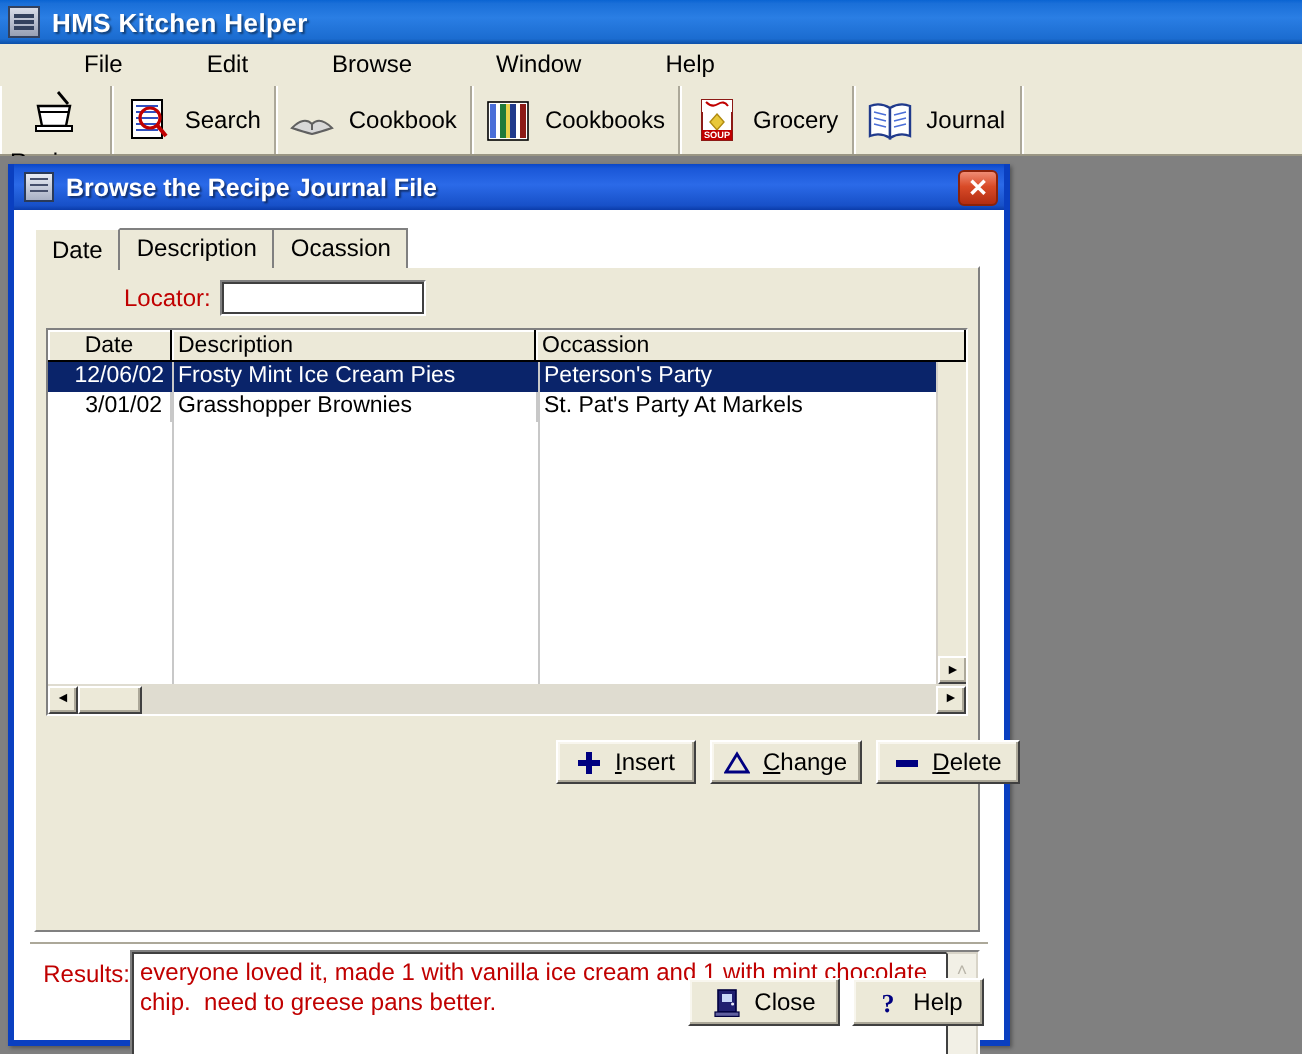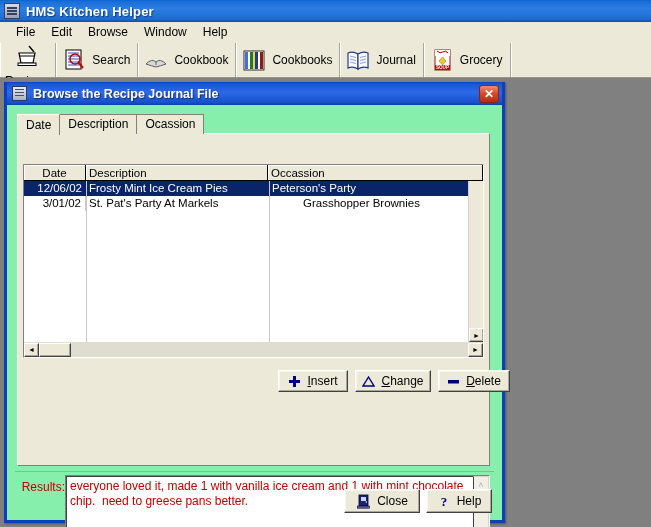--- a/index.html
+++ b/index.html
@@ -55,20 +55,21 @@
     width: 651px; height: 21px;
     background: #ece9d8;
     display: flex; align-items: center;
     padding-left: 8px;
     border-bottom: 1px solid #ece9d8;
   }
   #menubar .menu-item {
     font-size: 12px; color: #000;
     padding: 2px 8px;
     cursor: default;
+    margin-left: 26px;
   }
 
   
   #toolbar {
     position: absolute; left: 0; top: 43px;
     width: 651px; height: 35px;
     background: #ece9d8;
     display: flex; align-items: stretch;
     border-bottom: 1px solid #9a9684;
   }
@@ -132,21 +133,21 @@
     color: #fff; font-size: 12px; font-weight: bold;
     display: flex; align-items: center; justify-content: center;
     cursor: default;
     flex: 0 0 auto;
   }
 
   
   #dialog-body {
     position: relative;
     height: calc(100% - 23px);
-    background: #86efac;
+    background: #ffffff;
     padding: 0;
   }
 
   
   #tabstrip {
     position: absolute; left: 10px; top: 9px;
     height: 20px;
     display: flex; align-items: flex-end;
     z-index: 3;
   }
@@ -430,49 +431,49 @@
           <rect x="17" y="5" width="2" height="17" fill="#ffffff"></rect>
           <rect x="19" y="5" width="3" height="17" fill="#8c1a16"></rect>
         </svg>
       </span>
       <span class="tb-label">Cookbooks</span>
     </div>
 
     <div class="tb-btn">
       <span class="tb-icon">
         <svg viewBox="0 0 26 26" width="26" height="26">
+          <rect x="6" y="3" width="15" height="20" fill="#fff" stroke="#8c1a16" stroke-width="1"></rect>
+          <rect x="6" y="3" width="15" height="6" fill="#fff"></rect>
+          <path d="M8 4 q3 3 6 1 q3 -2 5 1" stroke="#c00000" stroke-width="1" fill="none"></path>
+          <polygon points="13.5,10 17,14 13.5,18 10,14" fill="#e8c83a" stroke="#b08a10" stroke-width="0.7"></polygon>
+          <rect x="6" y="18" width="15" height="5" fill="#c00000"></rect>
+          <text x="13.5" y="22.2" font-size="4.6" fill="#fff" text-anchor="middle" font-family="Liberation Sans, sans-serif" font-weight="bold">SOUP</text>
+        </svg>
+      </span>
+      <span class="tb-label">Grocery</span>
+    </div>
+
+    <div class="tb-btn">
+      <span class="tb-icon">
+        <svg viewBox="0 0 26 26" width="26" height="26">
           <path d="M3 6 q5 -2 10 1 v15 q-5 -3 -10 -1z" fill="#fff" stroke="#203a8c" stroke-width="1.2"></path>
           <path d="M23 6 q-5 -2 -10 1 v15 q5 -3 10 -1z" fill="#fff" stroke="#203a8c" stroke-width="1.2"></path>
           <g stroke="#4a6ed8" stroke-width="0.7">
             <line x1="5" y1="9" x2="11" y2="10.5"></line>
               <line x1="5" y1="12" x2="11" y2="13.5"></line>
             <line x1="5" y1="15" x2="11" y2="16.5"></line>
             <line x1="15" y1="10.5" x2="21" y2="9"></line>
               <line x1="15" y1="13.5" x2="21" y2="12"></line>
             <line x1="15" y1="16.5" x2="21" y2="15"></line>
           </g>
         </svg>
       </span>
       <span class="tb-label">Journal</span>
     </div>
 
-    <div class="tb-btn">
-      <span class="tb-icon">
-        <svg viewBox="0 0 26 26" width="26" height="26">
-          <rect x="6" y="3" width="15" height="20" fill="#fff" stroke="#8c1a16" stroke-width="1"></rect>
-          <rect x="6" y="3" width="15" height="6" fill="#fff"></rect>
-          <path d="M8 4 q3 3 6 1 q3 -2 5 1" stroke="#c00000" stroke-width="1" fill="none"></path>
-          <polygon points="13.5,10 17,14 13.5,18 10,14" fill="#e8c83a" stroke="#b08a10" stroke-width="0.7"></polygon>
-          <rect x="6" y="18" width="15" height="5" fill="#c00000"></rect>
-          <text x="13.5" y="22.2" font-size="4.6" fill="#fff" text-anchor="middle" font-family="Liberation Sans, sans-serif" font-weight="bold">SOUP</text>
-        </svg>
-      </span>
-      <span class="tb-label">Grocery</span>
-    </div>
-
   </div>
 
   <div id="mdi-area">
 
     <div id="browse-dialog">
 
       <div id="dialog-titlebar">
         <span class="dlg-icon"></span>
         <span class="dlg-title">Browse the Recipe Journal File</span>
         <span id="dialog-close">✕</span>
@@ -481,20 +482,24 @@
       <div id="dialog-body">
 
         <div id="tabstrip">
           <div class="tab active">Date</div>
           <div class="tab">Description</div>
           <div class="tab">Ocassion</div>
         </div>
 
         <div id="tabpage">
 
+          <div id="locator-row">
+            <span id="locator-label">Locator:</span>
+            <input id="locator-input" type="text" value="" style="">
+          </div>
 
           <div id="grid-wrap">
 
             <div id="grid-header">
               <div class="hc date-col" style="width:62px">Date</div>
               <div class="hc" style="width:182px">Description</div>
               <div class="hc" style="flex:1 1 auto">Occassion</div>
             </div>
 
             <div id="grid-body">
@@ -504,22 +509,22 @@
               </div>
 
               <div class="grid-row selected">
                 <div class="gc date-col" style="width:62px">12/06/02</div>
                 <div class="gc desc-col" style="width:183px">Frosty Mint Ice Cream Pies</div>
                 <div class="gc" style="flex:1 1 auto">Peterson's Party</div>
               </div>
 
               <div class="grid-row">
                 <div class="gc date-col" style="width:62px">3/01/02</div>
+                <div class="gc desc-col" style="width:183px">Grasshopper Brownies</div>
                 <div class="gc" style="flex:1 1 auto">St. Pat's Party At Markels</div>
-                <div class="gc desc-col" style="width:183px">Grasshopper Brownies</div>
               </div>
             </div>
 
             <div id="grid-vscroll">
               <div class="sb-btn">►</div>
             </div>
 
             <div id="grid-hscroll">
               <div class="sb-btn">◄</div>
               <div class="sb-thumb" style="width:32px"></div>

